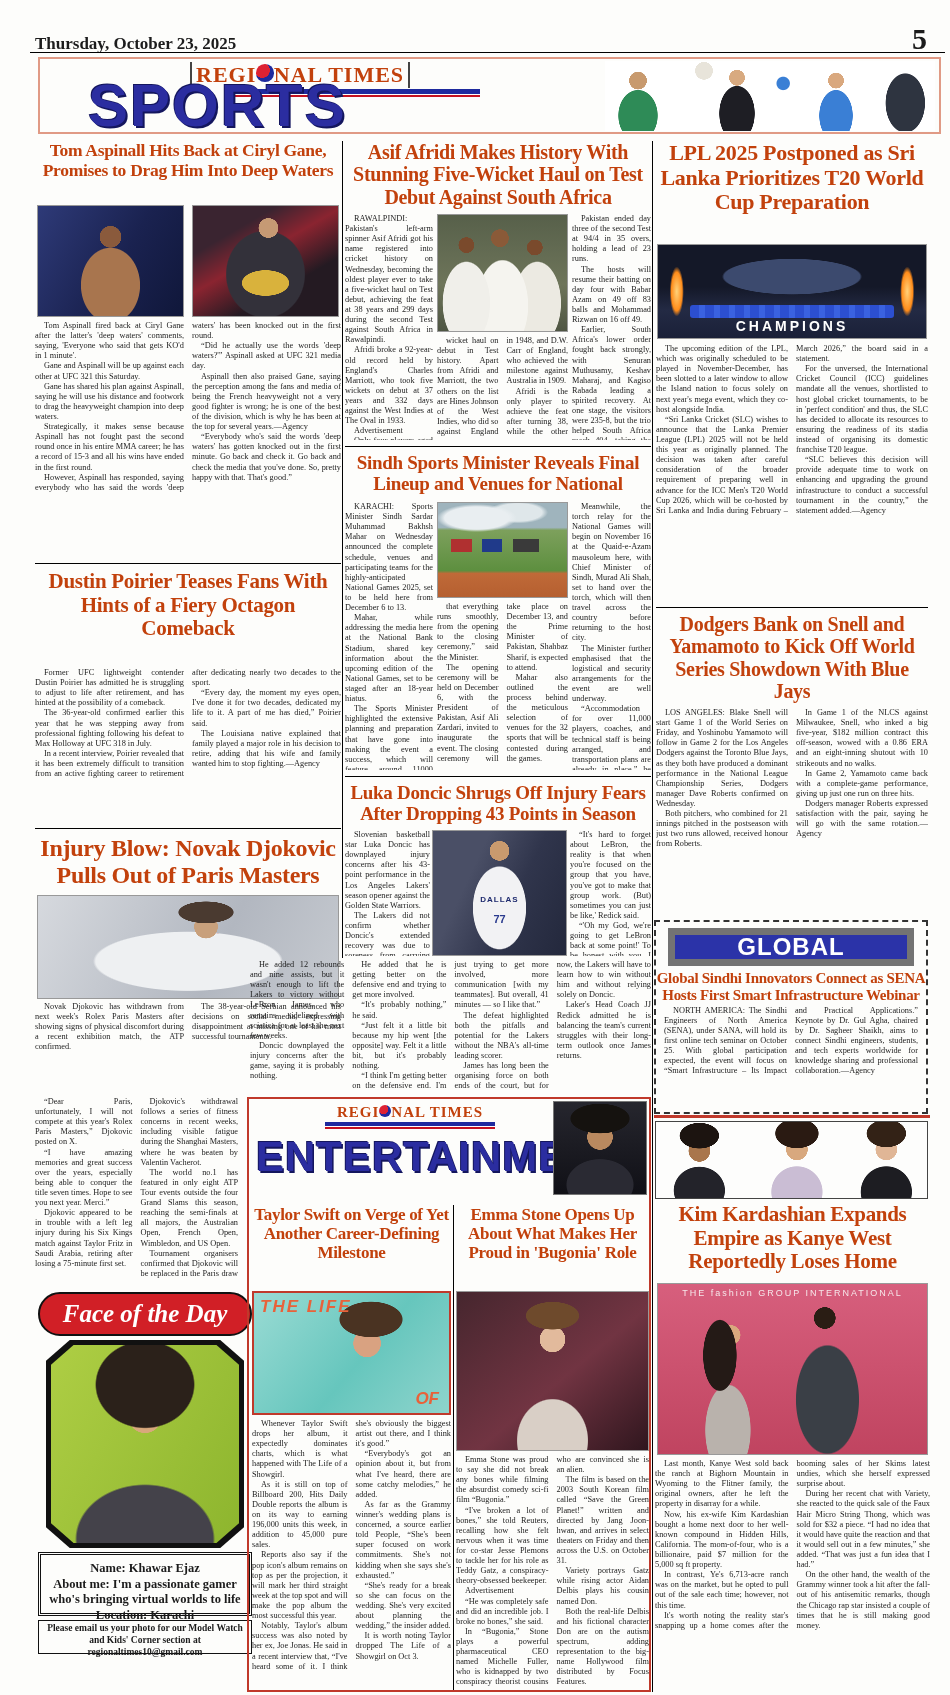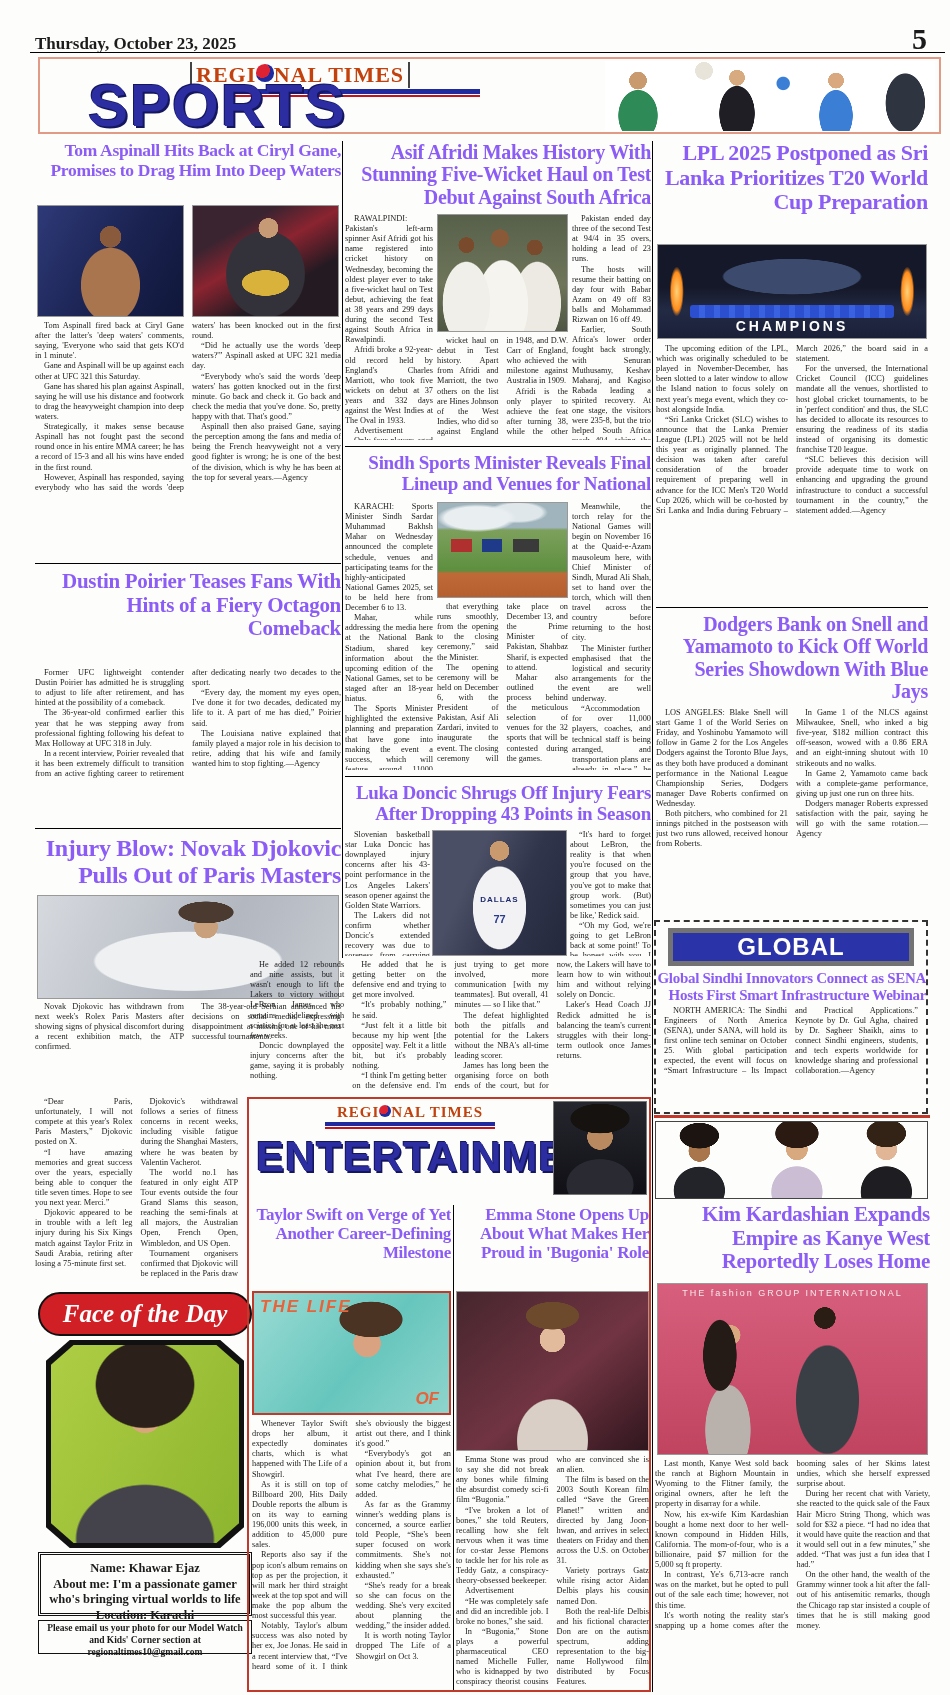--- a/index.html
+++ b/index.html
@@ -1,21 +1,21 @@
 <!DOCTYPE html>
 <html><head>
 <meta charset="utf-8">
 <style>
   html,body{margin:0;padding:0;}
   body{width:950px;height:1695px;position:relative;background:#fdfdfb;color:#1c1c1c;
        font-family:"Liberation Serif",serif;overflow:hidden;}
   .abs{position:absolute;}
   .art{position:absolute;overflow:hidden;}
-  .hl{font-family:"Liberation Serif",serif;font-weight:bold;text-align:right;
-      line-height:1.12;letter-spacing:-0.3px;color:#8b5cf6;margin:0 0 4px 0;}
+  .hl{font-family:"Liberation Serif",serif;font-weight:bold;text-align:center;
+      line-height:1.12;letter-spacing:-0.3px;color:#c2410c;margin:0 0 4px 0;}
   .bodytxt p{margin:0;font-size:8.3px;line-height:1.22;text-align:justify;text-indent:9px;}
   .cols2{column-count:2;column-gap:8px;overflow:hidden;}
   .cols4{column-count:4;column-gap:8px;overflow:hidden;}
   .onecol{overflow:hidden;}
   .hr{position:absolute;height:1px;background:#000;}
   .vr{position:absolute;width:1px;background:#000;}
   .ph{position:absolute;overflow:hidden;border:1px solid #999;box-sizing:border-box;}
   
   #date{left:35px;top:34px;font-size:17px;font-weight:bold;}
   #pagenum{left:912px;top:22px;font-size:30px;font-weight:bold;}
@@ -130,21 +130,21 @@
      font-size:9px;letter-spacing:2px;font-family:"Liberation Sans",sans-serif;}
   
   #entbox{left:247px;top:1097px;width:404px;height:595px;border:2px solid #c0392b;box-sizing:border-box;}
   #ent-mast{left:300px;top:1103px;width:220px;text-align:center;}
   #ent-mast .mast{font-size:15px;}
   #ent-title{left:256px;top:1136px;font-family:"Liberation Sans",sans-serif;font-weight:900;
      font-size:42px;line-height:1;color:#2b2da0;letter-spacing:1px;
      text-shadow:1.5px 1.5px 0 #14165e,-1px -1px 0 #14165e;}
   
   #globalbox{left:654px;top:920px;width:274px;height:194px;border:2px dashed #333;box-sizing:border-box;background:#fdfdfb;}
-  #global-banner{margin:6px 12px 4px;height:38px;background:#2b33a8;border:5px solid #737373;
+  #global-banner{margin:6px 12px 4px;height:38px;background:#2b33a8;border:7px solid #737373;
      box-sizing:border-box;display:flex;align-items:center;justify-content:center;}
   #global-banner span{color:#fff;font-family:"Liberation Sans",sans-serif;font-weight:900;font-size:24px;letter-spacing:1px;}
   
   #fod-banner{left:38px;top:1292px;width:214px;height:44px;background:#d11f26;border:2px solid #111;
      border-radius:24px;box-sizing:border-box;display:flex;align-items:center;justify-content:center;}
   #fod-banner span{color:#fff;font-style:italic;font-weight:bold;font-size:25px;font-family:"Liberation Serif",serif;}
   #fod-frame{left:46px;top:1340px;width:198px;height:208px;background:#111;
      clip-path:polygon(12% 0,88% 0,100% 10%,100% 90%,88% 100%,12% 100%,0 90%,0 10%);}
   #fod-photo{position:absolute;left:5px;top:5px;right:5px;bottom:5px;
      clip-path:polygon(12% 0,88% 0,100% 10%,100% 90%,88% 100%,12% 100%,0 90%,0 10%);background:
@@ -183,22 +183,22 @@
 </div>
 <div class="ph" id="ph-asp1"></div>
 <div class="ph" id="ph-asp2"></div>
 <div class="art bodytxt cols2" style="left:35px;top:321px;width:306px;height:238px;">
   <p>Tom Aspinall fired back at Ciryl Gane after the latter's 'deep waters' comments, saying, 'Everyone who said that gets KO'd in 1 minute'.</p>
   <p>Gane and Aspinall will be up against each other at UFC 321 this Saturday.</p>
   <p>Gane has shared his plan against Aspinall, saying he will use his distance and footwork to drag the heavyweight champion into deep waters.</p>
   <p>Strategically, it makes sense because Aspinall has not fought past the second round once in his entire MMA career; he has a record of 15-3 and all his wins have ended in the first round.</p>
   <p>However, Aspinall has responded, saying everybody who has said the words 'deep waters' has been knocked out in the first round.</p>
   <p>“Did he actually use the words 'deep waters?'” Aspinall asked at UFC 321 media day.</p>
+  <p>Aspinall then also praised Gane, saying the perception among the fans and media of being the French heavyweight not a very good fighter is wrong; he is one of the best of the division, which is why he has been at the top for several years.—Agency</p>
   <p>“Everybody who's said the words 'deep waters' has gotten knocked out in the first minute. Go back and check it. Go back and check the media that you've done. So, pretty happy with that. That's good.”</p>
-  <p>Aspinall then also praised Gane, saying the perception among the fans and media of being the French heavyweight not a very good fighter is wrong; he is one of the best of the division, which is why he has been at the top for several years.—Agency</p>
 </div>
 <div class="hr" style="left:35px;top:563px;width:306px;"></div>
 
 <div class="art" style="left:35px;top:570px;width:306px;height:97px;">
   <h2 class="hl" style="font-size:21px;">Dustin Poirier Teases Fans With Hints of a Fiery Octagon Comeback</h2>
 </div>
 <div class="art bodytxt cols2" style="left:35px;top:668px;width:306px;height:152px;">
   <p>Former UFC lightweight contender Dustin Poirier has admitted he is struggling to adjust to life after retirement, and has hinted at the possibility of a comeback.</p>
   <p>The 36-year-old confirmed earlier this year that he was stepping away from professional fighting following his defeat to Max Holloway at UFC 318 in July.</p>
   <p>In a recent interview, Poirier revealed that it has been extremely difficult to transition from an active fighting career to retirement after dedicating nearly two decades to the sport.</p>

